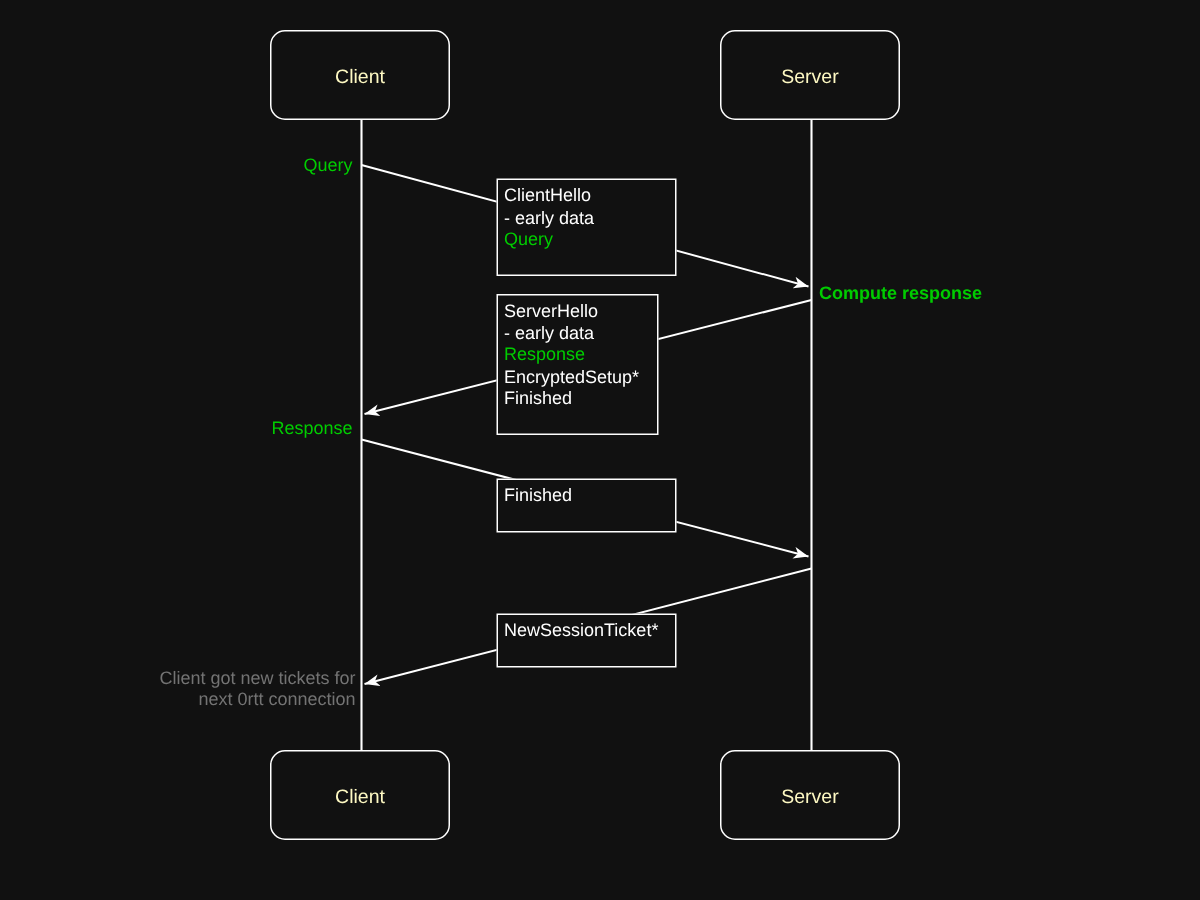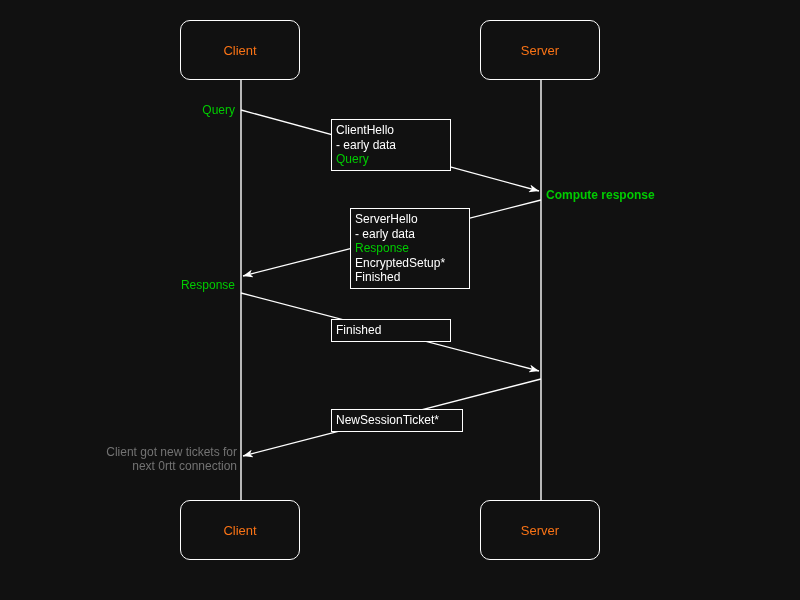--- a/index.html
+++ b/index.html
@@ -26,33 +26,33 @@
   }
   .participant-box {
     position: absolute;
     box-sizing: border-box;
     border: 1.4px solid #ffffff;
     border-radius: 10px;
     background: #111111;
     display: flex;
     align-items: center;
     justify-content: center;
-    color: #f97316;
+    color: #fef9c3;
     font-size: 13px;
     font-family: "Liberation Sans", sans-serif;
   }
   .msg-box {
     position: absolute;
     box-sizing: border-box;
     border: 1.3px solid #ffffff;
     background: #111111;
     color: #ffffff;
     font-size: 12px;
     line-height: 14.6px;
-    padding: 3px 0 3px 4px;
+    padding: 3px 0 16px 4px;
     font-family: "Liberation Sans", sans-serif;
     white-space: nowrap;
   }
   .msg-line { display: block; }
   .msg-line.accent { color: #00cc00; }
   .side-label {
     position: absolute;
     font-size: 12px;
     line-height: 14px;
     font-family: "Liberation Sans", sans-serif;
@@ -101,33 +101,33 @@
   <div class="participant-box" style="left:480px; top:500px; width:120px; height:60px;">
     <span>Server</span>
   </div>
 
   <div class="msg-box" style="left:331px; top:119px; width:120px;">
     <span class="msg-line">ClientHello</span>
     <span class="msg-line">- early data</span>
     <span class="msg-line accent">Query</span>
   </div>
 
-  <div class="msg-box" style="left:331px; top:208px; width:120px;margin-left:19px;">
+  <div class="msg-box" style="left:331px; top:196px; width:108px;">
     <span class="msg-line">ServerHello</span>
     <span class="msg-line">- early data</span>
     <span class="msg-line accent">Response</span>
     <span class="msg-line">EncryptedSetup*</span>
     <span class="msg-line">Finished</span>
   </div>
 
   <div class="msg-box" style="left:331px; top:319px; width:120px;">
     <span class="msg-line">Finished</span>
   </div>
 
-  <div class="msg-box" style="left:331px; top:409px; width:132px;">
+  <div class="msg-box" style="left:331px; top:409px; width:120px;">
     <span class="msg-line">NewSessionTicket*</span>
   </div>
 
   <div class="side-label accent right-align" style="left:100px; top:103px; width:135px;">Query</div>
 
   <div class="side-label accent right-align" style="left:100px; top:278px; width:135px;">Response</div>
 
   <div class="side-label accent" style="left:546px; top:188px;font-weight:bold;">Compute response</div>
 
   <div class="side-label plain right-align" style="left:70px; top:445px; width:167px;">

